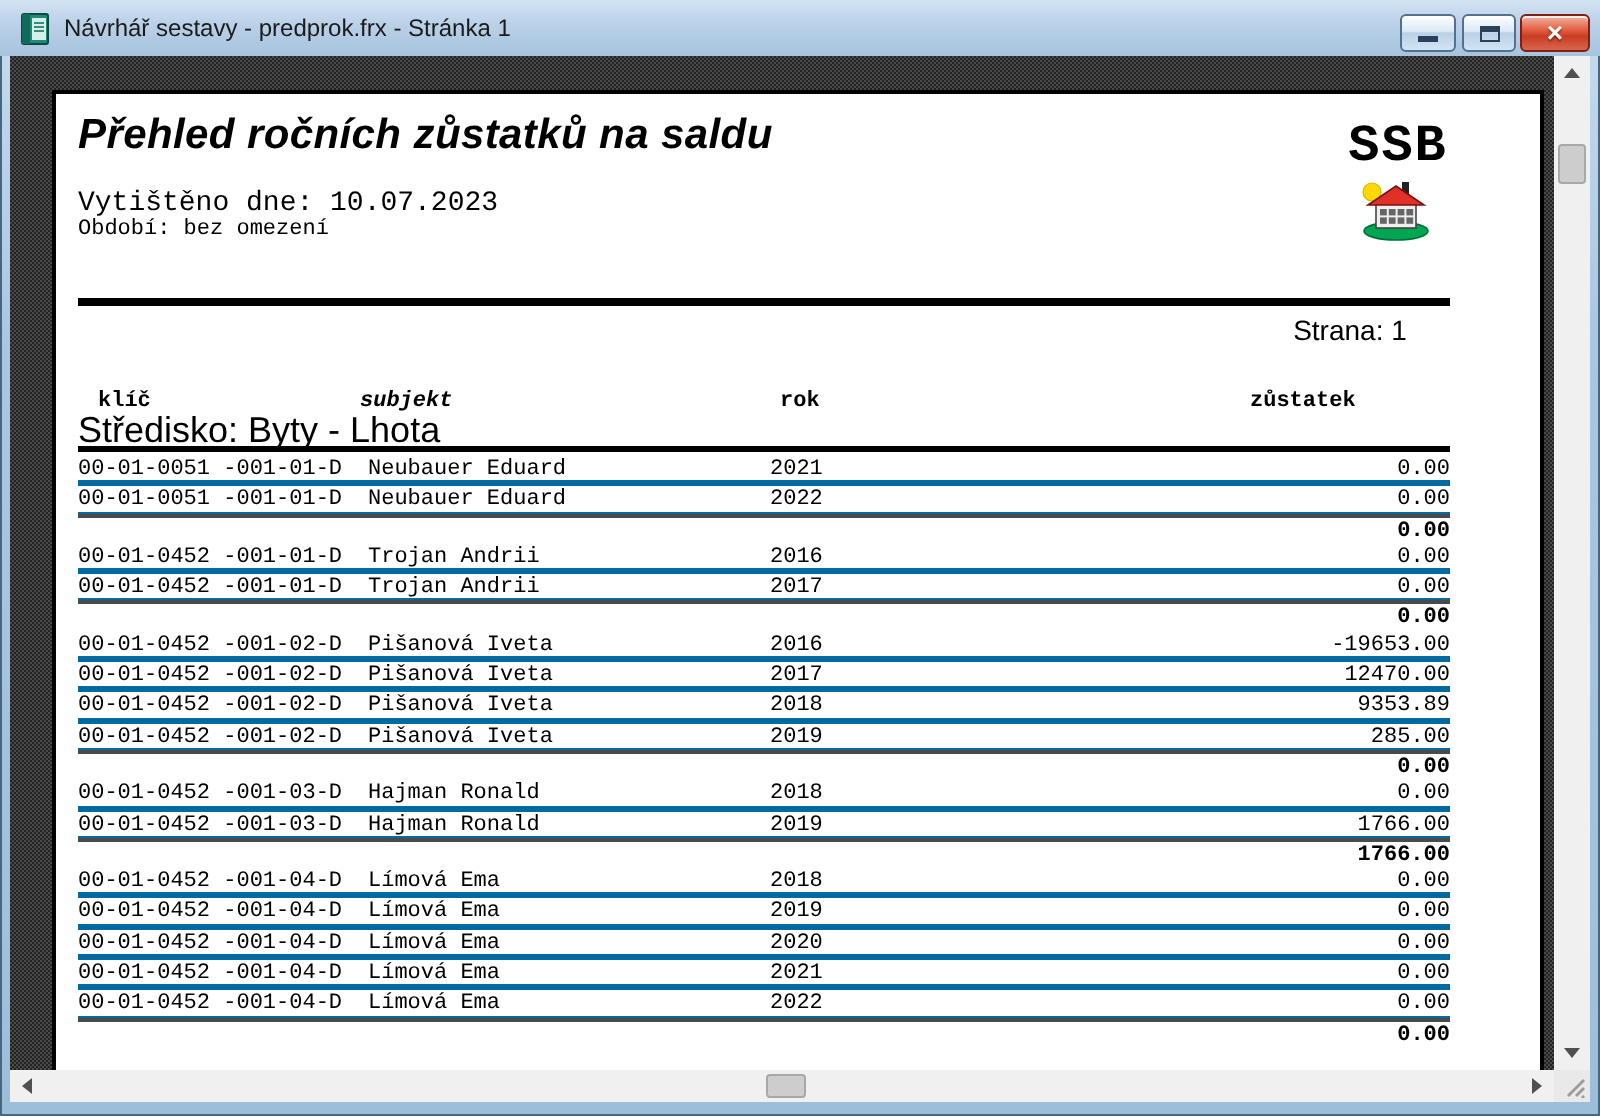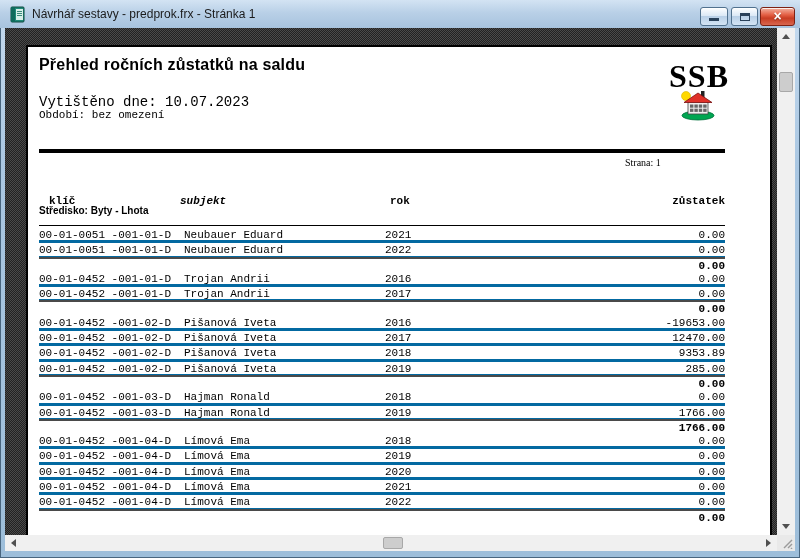--- a/index.html
+++ b/index.html
@@ -29,37 +29,37 @@
     text-align:center;color:#fff;font-weight:bold;font-size:14px;
     text-shadow:0 1px 1px rgba(0,0,0,.4);}
   
   .viewport{position:absolute;left:5px;top:28px;width:772px;height:507px;
     background-color:#2c2c2c;
     background-image:conic-gradient(#4a4a4a 25%,#222 0 50%,#4a4a4a 0 75%,#222 0);
     background-size:2px 2px;overflow:hidden;}
   
   .page{position:absolute;left:21px;top:17px;width:746px;height:496px;
     background:#fff;border:2px solid #000;border-bottom:none;color:#000;}
-  .rpt-title{position:absolute;left:11px;top:9px;font-size:16px;font-weight:bold;
-    letter-spacing:.2px;white-space:nowrap;}
+  .rpt-title{position:absolute;left:11px;top:9px;font-size:21px;font-weight:bold;
+    letter-spacing:.2px;white-space:nowrap;font-style:italic;}
   .mono{font-family:"Liberation Mono","DejaVu Sans Mono",monospace;}
   .meta1{position:absolute;left:11px;top:47px;font-size:14px;white-space:pre;}
   .meta2{position:absolute;left:11px;top:62px;font-size:11px;white-space:pre;}
   .logo-text{position:absolute;left:636px;top:11px;width:70px;text-align:center;
-    font-family:Liberation Serif, serif;font-weight:bold;font-size:32px;letter-spacing:1px;}
+    font-family:Liberation Mono, monospace;font-weight:bold;font-size:26px;letter-spacing:1px;}
   .logo-img{position:absolute;left:650px;top:41px;width:40px;height:33px;}
   .rule-thick{position:absolute;left:11px;top:102px;width:686px;height:4px;background:#000;}
-  .page-num{position:absolute;left:597px;top:110px;width:100px;text-align:left;font-size:10px;font-family:Liberation Serif, serif;}
+  .page-num{position:absolute;left:597px;top:110px;width:100px;text-align:center;font-size:14px;}
   .col-hdr{position:absolute;top:148px;font-size:11px;font-weight:bold;white-space:pre;}
   .ch-key{left:21px;}
   .ch-subject{left:152px;font-style:italic;}
   .ch-year{left:362px;}
-  .ch-balance{left:597px;width:100px;text-align:right;}
+  .ch-balance{left:597px;width:100px;text-align:left;}
   .group-band{position:absolute;left:11px;top:158px;width:686px;height:21px;
-    border-bottom:1px solid #000000;font-size:10px;font-weight:bold;}
+    border-bottom:3px solid #000000;font-size:18px;font-weight:normal;}
   
   .rows{position:absolute;left:11px;top:181px;width:686px;font-size:11px;}
   .row{position:relative;height:15.3px;line-height:15.2px;white-space:pre;
     border-bottom:3px solid #0369a1;}
   .row .c-key{position:absolute;left:0;}
   .row .c-subj{position:absolute;left:145px;}
   .row .c-year{position:absolute;left:346px;}
   .row .c-val{position:absolute;right:0;text-align:right;}
   .subtotal{position:relative;height:15.3px;line-height:14.5px;border-top:2px solid #4a4a4a;
     margin-top:-2px;}

